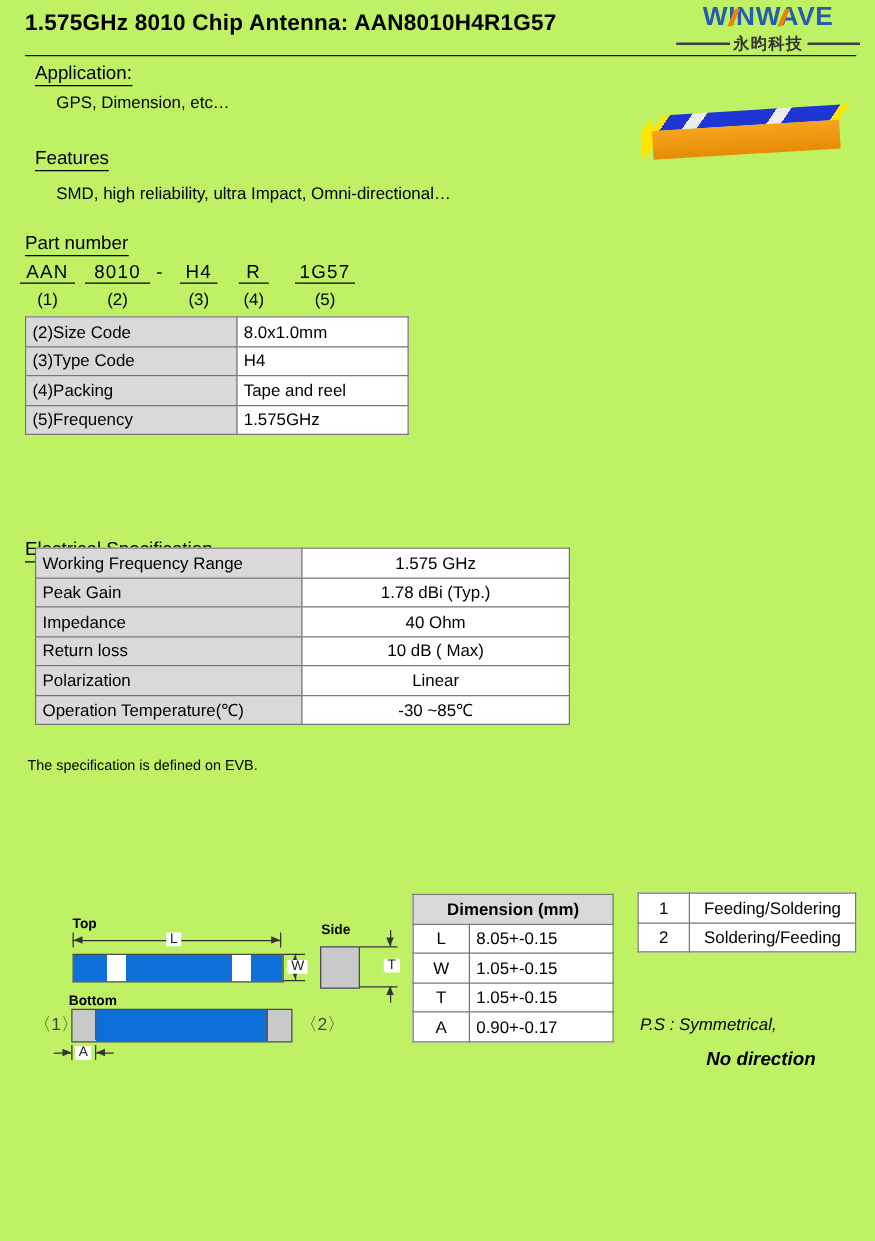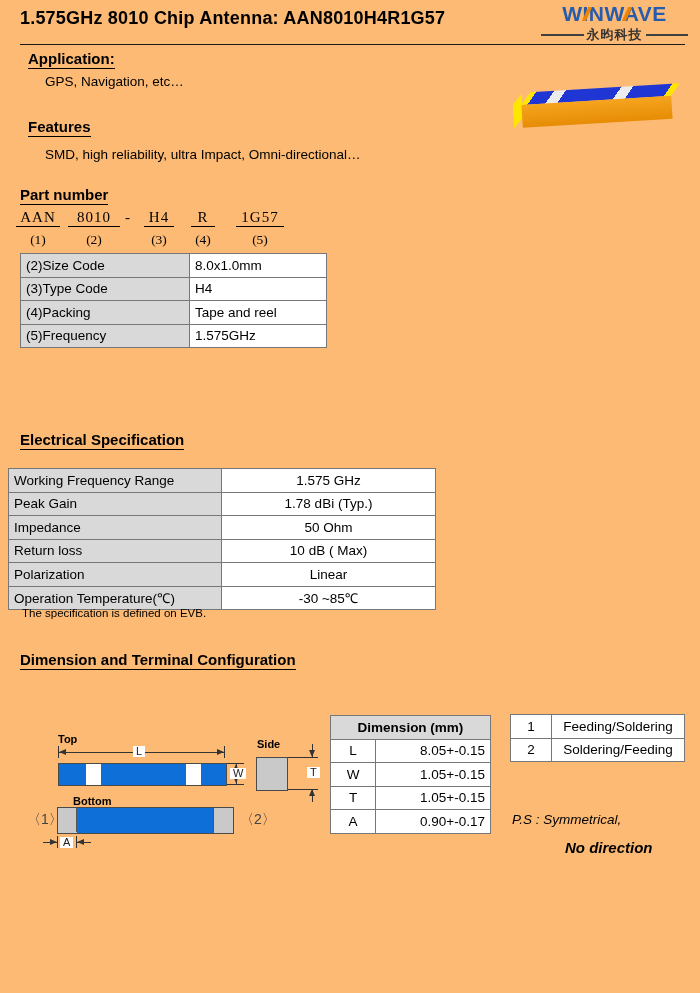--- a/index.html
+++ b/index.html
@@ -1,76 +1,76 @@
 <!DOCTYPE html>
 <html><head>
 <meta charset="utf-8">
 <style>
   html,body { margin:0; padding:0; background:#fff; }
   #page {
-    position:relative; width:700px; height:993px; background:#fdba74;
+    position:relative; width:700px; height:993px; background:#bef264;
     font-family:"Liberation Sans", sans-serif; color:#000; overflow:hidden;
   }
   .abs { position:absolute; }
 
   
   .doc-title { left:20px; top:8px; font-size:18px; font-weight:bold; letter-spacing:0.2px; }
   .header-rule { left:20px; top:44px; width:665px; height:0; border-top:1.6px solid #1a1a1a; }
 
   .logo { left:541px; top:3px; width:147px; }
   .logo-word { position:relative; font-size:21px; font-weight:800; color:#265CAD;
                letter-spacing:0.5px; line-height:22px; text-align:center; }
   .logo-accent { position:absolute; width:4px; height:14px; background:#f08300;
                  transform:skewX(-24deg); top:4px; }
   .logo-accent.a1 { left:44px; }
   .logo-accent.a2 { left:84px; }
   .logo-sub { display:flex; align-items:center; gap:3px; margin-top:1px; }
   .logo-sub::before, .logo-sub::after { content:""; flex:1; height:2px; background:#404040; }
   .logo-sub span { font-size:13px; font-weight:bold; color:#333; letter-spacing:1px; white-space:nowrap; }
 
   
-  .heading { font-weight:bold; font-size:15px; }
+  .heading { font-weight:normal; font-size:15px; }
   .heading span { border-bottom:1.7px solid #000; padding-bottom:1px; }
   .bodytext { font-size:13.5px; }
 
   
   .antenna { left:522px; top:88px; width:160px; height:46px; transform:rotate(-3.5deg); }
   .ant-top { position:absolute; left:0; top:0; width:150px; height:12px;
              transform:skewX(-38deg); transform-origin:bottom left;
              background:linear-gradient(90deg,#ffe600 0 4%,#1f35d4 4% 16%,#ececec 16% 24%,
                         #1f35d4 24% 61%,#ececec 61% 69%,#1f35d4 69% 95%,#ffe600 95% 100%); }
   .ant-front { position:absolute; left:0; top:12px; width:150px; height:23px;
                background:linear-gradient(180deg,#f6a41f,#e68c04); }
   .ant-side { position:absolute; left:-9px; top:1px; width:10px; height:34px; background:#ffe600;
               clip-path:polygon(0 32%,100% 0%,100% 68%,0 100%); }
 
   
-  .pn-seg { position:absolute; text-align:center;font-family:Liberation Serif, serif; }
+  .pn-seg { position:absolute; text-align:center; }
   .pn-code { font-size:15px; letter-spacing:1px; border-bottom:1.5px solid #000; padding:0 2px 0 2px; }
   .pn-code.nounderline { border-bottom:none; }
   .pn-label { font-size:13.5px; margin-top:5px; }
 
   
   table.dtable { border-collapse:collapse; position:absolute; border:1.6px solid #4d4d4d; background:#fff; }
   table.dtable td, table.dtable th { border:1px solid #777; font-size:13.5px; padding:0 5px;
                                      height:22.5px; font-weight:normal; white-space:nowrap; }
   .gray { background:#d9d9d9; }
 
   #part-table  { left:20px; top:253px; }
   #part-table td.c1 { width:158px; }
   #part-table td.c2 { width:126px; }
 
-  #elec-table { left:8px; top:438px;margin-top:30px; }
+  #elec-table { left:28px; top:438px; }
   #elec-table td.c1 { width:202px; }
   #elec-table td.c2 { width:203px; text-align:center; }
 
   #dim-table { left:330px; top:715px; }
   #dim-table th { font-weight:bold; text-align:center; }
   #dim-table td.c1 { width:34px; text-align:center; }
-  #dim-table td.c2 { width:104px; text-align:right; }
+  #dim-table td.c2 { width:104px; text-align:left; }
 
   #term-table { left:510px; top:714px; }
   #term-table th { font-weight:bold; text-align:center; }
   #term-table td.c1 { width:30px; text-align:center; }
   #term-table td.c2 { width:122px; text-align:center; }
 
   .spec-note { left:22px; top:607px; font-size:11.5px; }
 
   
   .diag-label { font-size:11px; font-weight:bold; }
@@ -107,21 +107,21 @@
     <div class="logo-accent a2"></div>
     <div class="logo-sub">
       <span>永昀科技</span>
     </div>
   </div>
   <div class="abs header-rule"></div>
 
   <div class="abs heading" style="left:28px; top:50px;">
     <span>Application:</span>
   </div>
-  <div class="abs bodytext" style="left:45px; top:74px;">GPS, Navigation, etc…</div>
+  <div class="abs bodytext" style="left:45px; top:74px;">GPS, Dimension, etc…</div>
 
   <div class="abs antenna">
     <div class="ant-side"></div>
     <div class="ant-top"></div>
     <div class="ant-front"></div>
   </div>
 
   <div class="abs heading" style="left:28px; top:118px;">
     <span>Features</span>
   </div>
@@ -186,42 +186,39 @@
         <tr>
       <td class="c1 gray">Working Frequency Range</td>
       <td class="c2">1.575 GHz</td>
     </tr>
     <tr>
       <td class="c1 gray">Peak Gain</td>
       <td class="c2">1.78 dBi (Typ.)</td>
     </tr>
     <tr>
       <td class="c1 gray">Impedance</td>
-      <td class="c2">50 Ohm</td>
+      <td class="c2">40 Ohm</td>
     </tr>
     <tr>
       <td class="c1 gray">Return loss</td>
       <td class="c2">10 dB ( Max)</td>
     </tr>
     <tr>
       <td class="c1 gray">Polarization</td>
       <td class="c2">Linear</td>
     </tr>
     <tr>
       <td class="c1 gray">Operation Temperature(℃)</td>
       <td class="c2">-30 ~85℃</td>
     </tr>
   </tbody>
     </table>
 
   <div class="abs spec-note">The specification is defined on EVB.</div>
 
-  <div class="abs heading" style="left:20px; top:651px;">
-    <span>Dimension and Terminal Configuration</span>
-  </div>
 
   <div class="abs diag-label" style="left:58px; top:733px;">Top</div>
   <div class="hline" style="left:58px; top:752px; width:167px;"></div>
   <div class="vline" style="left:58px; top:746px; height:12px;"></div>
   <div class="vline" style="left:224px; top:746px; height:12px;"></div>
   <div class="arr l" style="left:59px; top:749px;"></div>
   <div class="arr r" style="left:217px; top:749px;"></div>
   <div class="dimlab" style="left:133px; top:746px;">L</div>
   <div class="abs top-bar"></div>
   <div class="hline" style="left:227px; top:763px; width:17px;"></div>
@@ -234,21 +231,21 @@
   <div class="abs diag-label" style="left:257px; top:738px;">Side</div>
   <div class="abs side-sq"></div>
   <div class="hline" style="left:288px; top:757px; width:30px;"></div>
   <div class="hline" style="left:288px; top:789px; width:30px;"></div>
   <div class="vline" style="left:312px; top:744px; height:13px;"></div>
   <div class="arr d" style="left:309px; top:750px;"></div>
   <div class="dimlab" style="left:307px; top:767px;">T</div>
   <div class="vline" style="left:312px; top:789px; height:13px;"></div>
   <div class="arr u" style="left:309px; top:789px;"></div>
 
-  <div class="abs diag-label" style="left:73px; top:795px;">Bottom</div>
+  <div class="abs diag-label" style="left:55px; top:795px;">Bottom</div>
   <div class="abs bottom-bar"></div>
   <div class="vline" style="left:76px; top:808px; height:24px; background:#555;"></div>
   <div class="vline" style="left:213px; top:808px; height:24px; background:#555;"></div>
   <div class="term-mark" style="left:27px; top:811px;">〈1〉</div>
   <div class="term-mark" style="left:240px; top:811px;">〈2〉</div>
   <div class="vline" style="left:57px; top:836px; height:12px;"></div>
   <div class="vline" style="left:76px; top:836px; height:12px;"></div>
   <div class="hline" style="left:43px; top:842px; width:14px;"></div>
   <div class="arr r" style="left:50px; top:839px;"></div>
   <div class="dimlab" style="left:60px; top:837px;">A</div>

